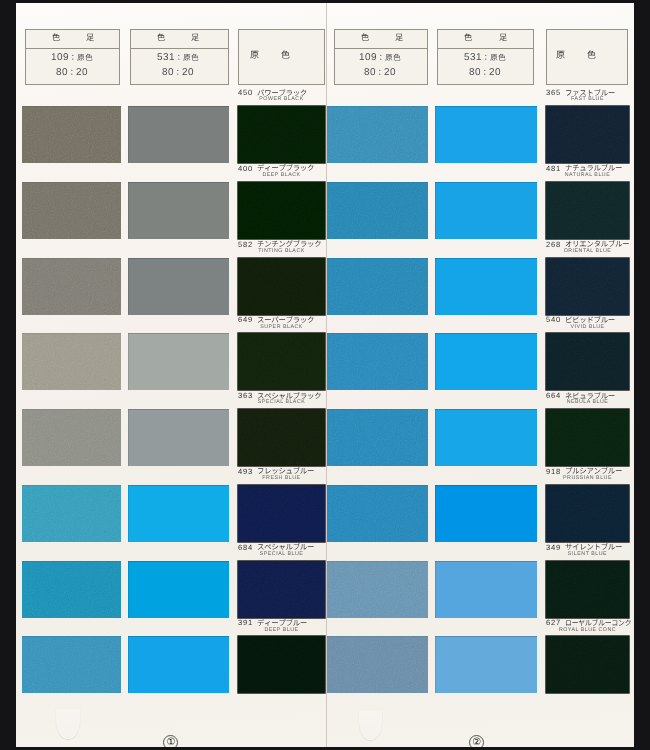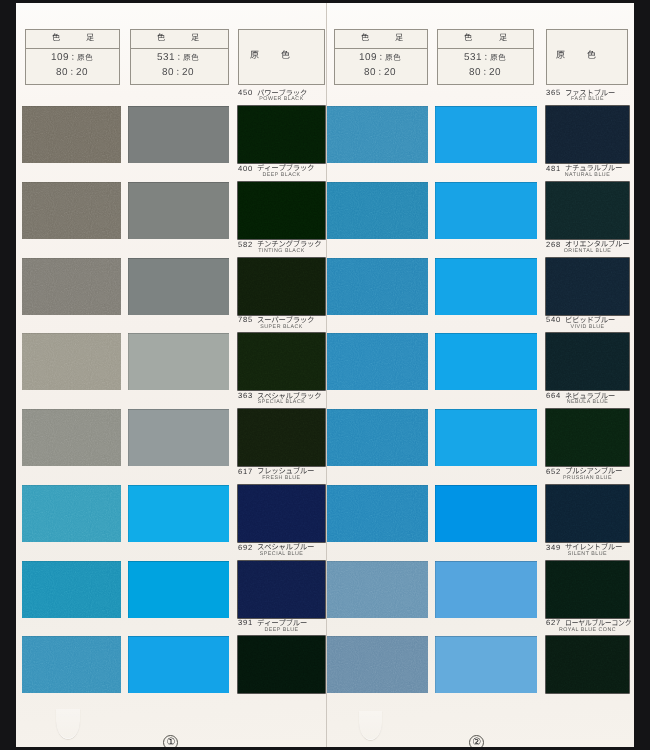--- a/index.html
+++ b/index.html
@@ -288,21 +288,21 @@
             </svg>
           </span>
     </div>
     <div class="en">TINTING BLACK</div>
   </div>
   <div class="sw metallic" style="left: 6px; top: 330.25px; width: 99px; height: 57px; background: rgb(157, 154, 141);"></div>
   <div class="sw solid" style="left: 112px; top: 330.25px; width: 101px; height: 57px; background: rgb(163, 169, 164);"></div>
   <div class="sw deep" style="left: 222px; top: 330.25px; width: 87px; height: 57px; background: rgb(17, 34, 11);"></div>
   <div class="lbl" style="left:222.0px;top:312.45px;width:87.0px;">
     <div class="lblrow">
-      <span class="code">785</span>
+      <span class="code">649</span>
       <span class="cjk jname">
             <svg class="gt" width="59" height="10" viewBox="0 -6.51 59 10" fill="rgb(58, 58, 60)">
               <g>
                 <use href="#g11" transform="translate(0.00,0) scale(0.00740,-0.00740)"></use>
                 <use href="#g36" transform="translate(7.15,0) scale(0.00740,-0.00740)"></use>
                 <use href="#g20" transform="translate(14.30,0) scale(0.00740,-0.00740)"></use>
                 <use href="#g36" transform="translate(21.45,0) scale(0.00740,-0.00740)"></use>
                 <use href="#g23" transform="translate(28.60,0) scale(0.00740,-0.00740)"></use>
                 <use href="#g29" transform="translate(35.75,0) scale(0.00740,-0.00740)"></use>
                 <use href="#g14" transform="translate(42.90,0) scale(0.00740,-0.00740)"></use>
@@ -335,21 +335,21 @@
             </svg>
           </span>
     </div>
     <div class="en">SPECIAL BLACK</div>
   </div>
   <div class="sw metallic" style="left: 6px; top: 481.75px; width: 99px; height: 57px; background: rgb(53, 157, 186);"></div>
   <div class="sw solid" style="left: 112px; top: 481.75px; width: 101px; height: 57px; background: rgb(16, 172, 232);"></div>
   <div class="sw deep" style="left: 222px; top: 481.75px; width: 87px; height: 57px; background: rgb(14, 27, 76);"></div>
   <div class="lbl" style="left:222.0px;top:463.95px;width:87.0px;">
     <div class="lblrow">
-      <span class="code">617</span>
+      <span class="code">493</span>
       <span class="cjk jname">
             <svg class="gt" width="59" height="10" viewBox="0 -6.51 59 10" fill="rgb(58, 58, 60)">
               <g>
                 <use href="#g22" transform="translate(0.00,0) scale(0.00740,-0.00740)"></use>
                 <use href="#g32" transform="translate(7.15,0) scale(0.00740,-0.00740)"></use>
                 <use href="#g14" transform="translate(14.30,0) scale(0.00740,-0.00740)"></use>
                 <use href="#g10" transform="translate(21.45,0) scale(0.00740,-0.00740)"></use>
                 <use href="#g28" transform="translate(28.60,0) scale(0.00740,-0.00740)"></use>
                 <use href="#g23" transform="translate(35.75,0) scale(0.00740,-0.00740)"></use>
                 <use href="#g31" transform="translate(42.90,0) scale(0.00740,-0.00740)"></use>
@@ -358,21 +358,21 @@
             </svg>
           </span>
     </div>
     <div class="en">FRESH BLUE</div>
   </div>
   <div class="sw metallic" style="left: 6px; top: 557.5px; width: 99px; height: 57px; background: rgb(27, 144, 181);"></div>
   <div class="sw solid" style="left: 112px; top: 557.5px; width: 101px; height: 57px; background: rgb(0, 163, 224);"></div>
   <div class="sw deep" style="left: 222px; top: 557.5px; width: 87px; height: 57px; background: rgb(15, 28, 74);"></div>
   <div class="lbl" style="left:222.0px;top:539.70px;width:87.0px;">
     <div class="lblrow">
-      <span class="code">692</span>
+      <span class="code">684</span>
       <span class="cjk jname">
             <svg class="gt" width="59" height="10" viewBox="0 -6.51 59 10" fill="rgb(58, 58, 60)">
               <g>
                 <use href="#g11" transform="translate(0.00,0) scale(0.00740,-0.00740)"></use>
                 <use href="#g25" transform="translate(7.15,0) scale(0.00740,-0.00740)"></use>
                 <use href="#g10" transform="translate(14.30,0) scale(0.00740,-0.00740)"></use>
                 <use href="#g26" transform="translate(21.45,0) scale(0.00740,-0.00740)"></use>
                 <use href="#g31" transform="translate(28.60,0) scale(0.00740,-0.00740)"></use>
                 <use href="#g23" transform="translate(35.75,0) scale(0.00740,-0.00740)"></use>
                 <use href="#g31" transform="translate(42.90,0) scale(0.00740,-0.00740)"></use>
@@ -611,21 +611,21 @@
             </svg>
           </span>
     </div>
     <div class="en">NEBULA BLUE</div>
   </div>
   <div class="sw metallic" style="left: 1px; top: 481.75px; width: 101px; height: 57px; background: rgb(36, 134, 185);"></div>
   <div class="sw solid" style="left: 109px; top: 481.75px; width: 102px; height: 57px; background: rgb(0, 148, 230);"></div>
   <div class="sw deep" style="left: 220px; top: 481.75px; width: 83px; height: 57px; background: rgb(12, 33, 51);"></div>
   <div class="lbl" style="left:220.0px;top:463.95px;width:83.0px;">
     <div class="lblrow">
-      <span class="code">652</span>
+      <span class="code">918</span>
       <span class="cjk jname">
             <svg class="gt" width="59" height="10" viewBox="0 -6.51 59 10" fill="rgb(58, 58, 60)">
               <g>
                 <use href="#g24" transform="translate(0.00,0) scale(0.00740,-0.00740)"></use>
                 <use href="#g31" transform="translate(7.15,0) scale(0.00740,-0.00740)"></use>
                 <use href="#g10" transform="translate(14.30,0) scale(0.00740,-0.00740)"></use>
                 <use href="#g1" transform="translate(21.45,0) scale(0.00740,-0.00740)"></use>
                 <use href="#g35" transform="translate(28.60,0) scale(0.00740,-0.00740)"></use>
                 <use href="#g23" transform="translate(35.75,0) scale(0.00740,-0.00740)"></use>
                 <use href="#g31" transform="translate(42.90,0) scale(0.00740,-0.00740)"></use>

